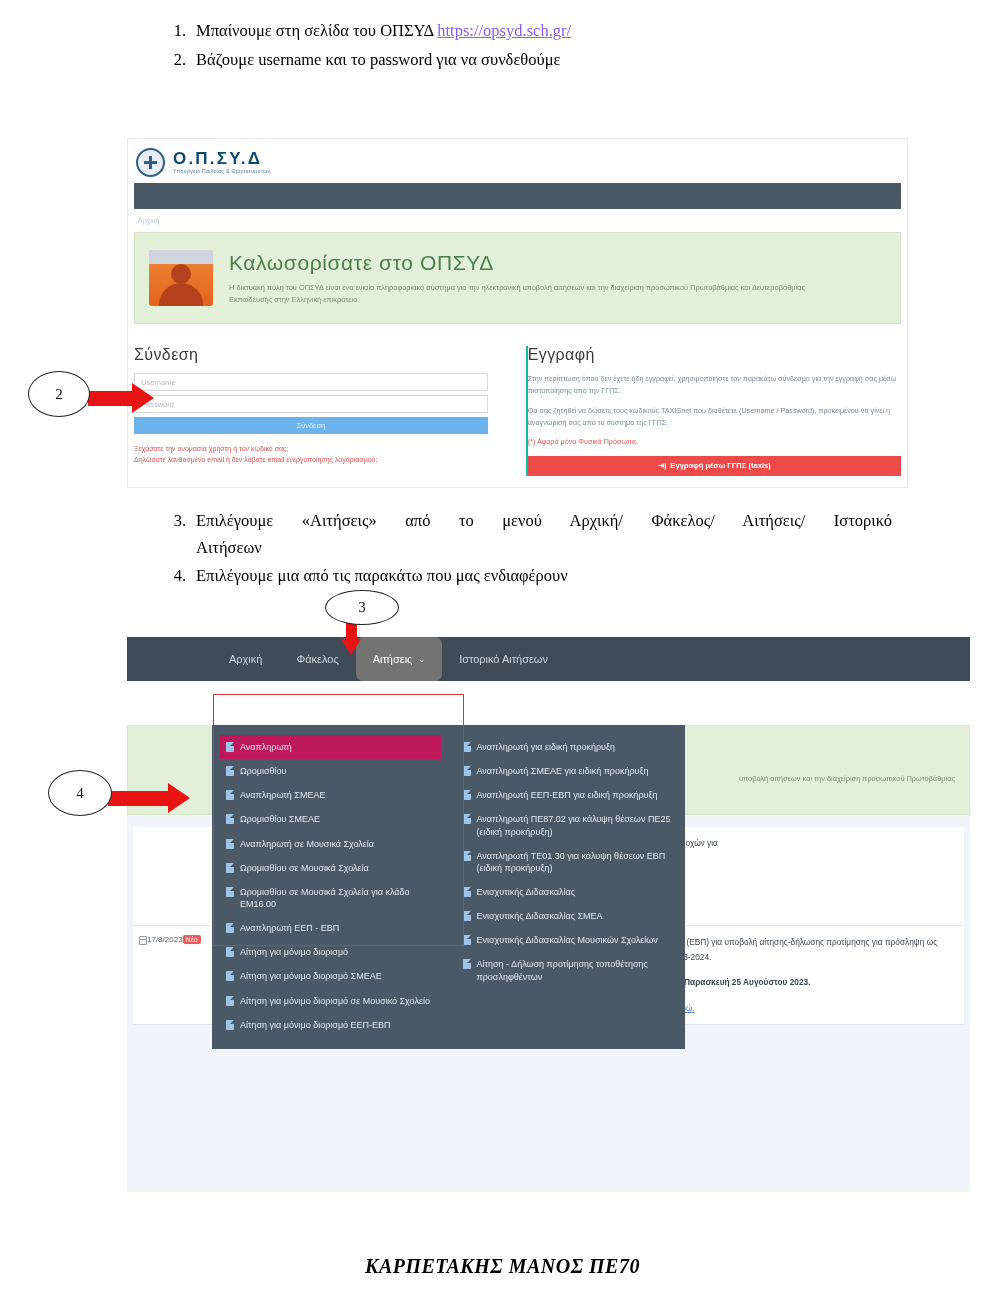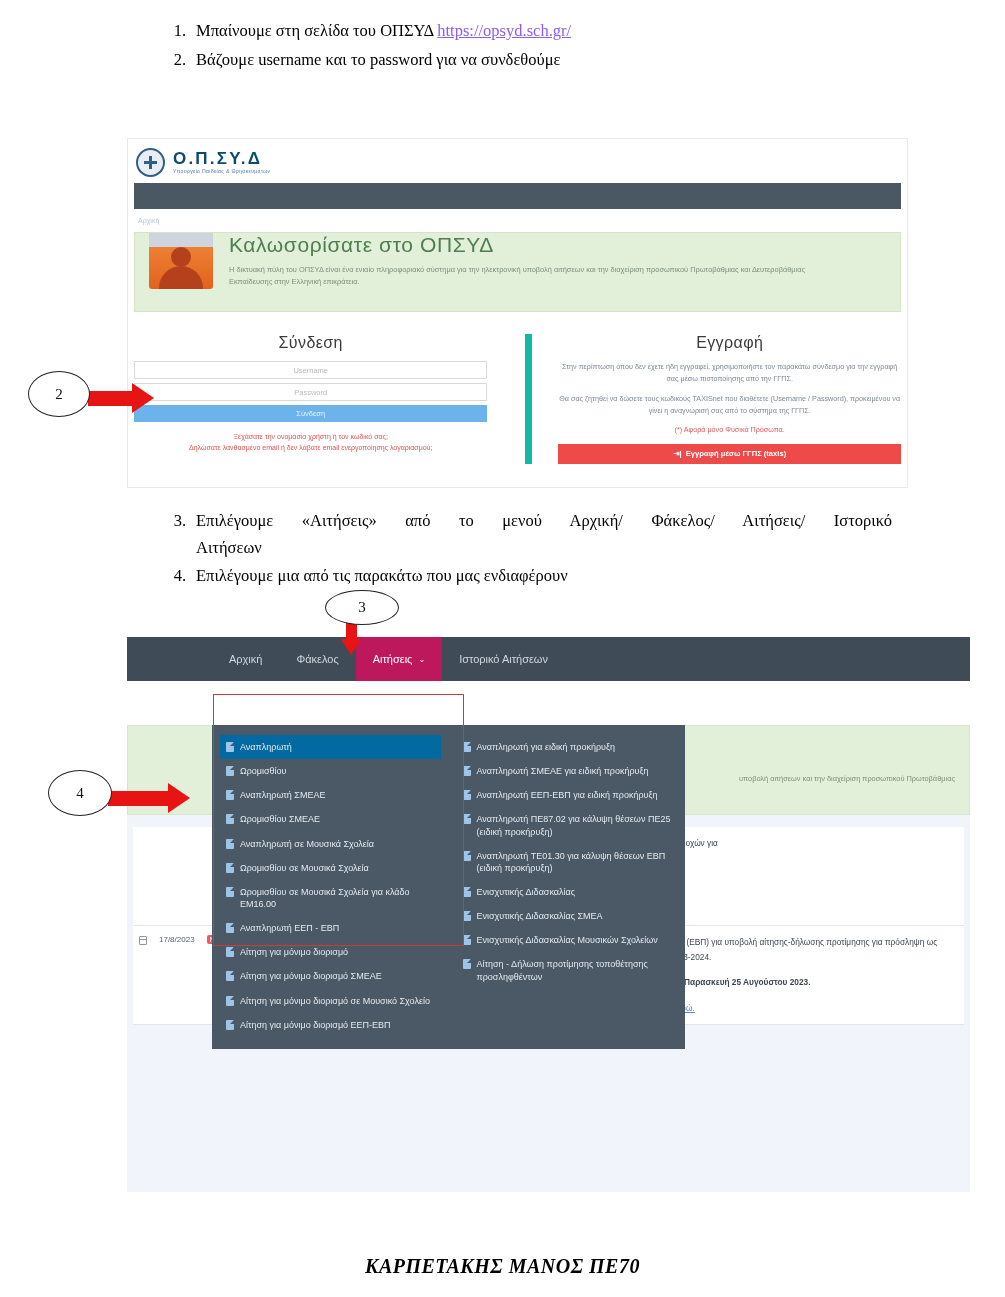--- a/index.html
+++ b/index.html
@@ -58,23 +58,23 @@
   .brand .bs{
     font-family:"Liberation Sans",sans-serif;
     font-size:5.2px;letter-spacing:.3px;color:#4c7fa5;margin-top:2px;
   }
   .s1-navbar{height:26px;background:#4a5864;margin:4px 6px 0 6px;}
   .s1-crumb{
     font-family:"Liberation Sans",sans-serif;
     font-size:7px;color:#b9c6d4;padding:8px 0 0 10px;
   }
   .s1-welcome{
-    margin:8px 6px 0 6px;height:80px;background:#e2efd9;
+    margin:8px 6px 0 6px;height:92px;background:#e2efd9;
     border:1px solid #d3e5c6;box-sizing:border-box;
-    display:flex;padding:0 14px;gap:16px;
+    display:flex;align-items:center;padding:0 14px;gap:16px;
   }
   .folder{
     width:64px;height:56px;border-radius:3px;flex:0 0 auto;
     background:linear-gradient(#f08a3c,#e2621c);
     position:relative;overflow:hidden;
   }
   .folder .sky{position:absolute;left:0;top:0;width:100%;height:14px;background:#cfd4de;}
   .folder .head{
     position:absolute;left:22px;top:14px;width:20px;height:20px;border-radius:50%;
     background:#b5411c;
@@ -84,23 +84,23 @@
     background:#b5411c;
   }
   .s1-wtitle{
     font-family:"Liberation Sans",sans-serif;
     font-size:21px;color:#4d7f4d;letter-spacing:.6px;
   }
   .s1-wtext{
     font-family:"Liberation Sans",sans-serif;
     font-size:7.4px;color:#7b8f7b;line-height:1.62;margin-top:7px;max-width:620px;
   }
-  .s1-cols{display:flex;margin:22px 6px 13px 6px;gap:16px;text-align:center;}
+  .s1-cols{display:flex;margin:22px 6px 13px 6px;gap:16px;}
   .s1-left{width:50%;padding-right:22px;box-sizing:border-box;position:relative;}
-  .s1-right{width:50%;padding-left:26px;box-sizing:border-box;border-left:7px solid #14b8a6;}
+  .s1-right{width:50%;padding-left:0;box-sizing:border-box;border-left:2px solid #14b8a6;}
   .s1-h{
     font-family:"Liberation Sans",sans-serif;
     font-size:16px;color:#3b3b3b;margin-bottom:9px;letter-spacing:.4px;
   }
   .s1-input{
     height:18px;border:1px solid #d9d9d9;background:#fff;box-sizing:border-box;
     font-family:"Liberation Sans",sans-serif;font-size:7.5px;color:#b9b9b9;
     padding:4px 6px;margin-bottom:4px;
   }
   .s1-btn{
@@ -125,21 +125,21 @@
 
   
   .shot2{left:127px;top:637px;width:843px;height:555px;background:#fff;overflow:hidden;}
   .s2-nav{
     height:44px;background:#3f4c58;display:flex;align-items:stretch;
     font-family:"Liberation Sans",sans-serif;
   }
   .s2-nav .item{
     display:flex;align-items:center;padding:0 17px;font-size:11px;color:#cfd6dd;
   }
-  .s2-nav .item.active{background:#be185d;color:#fff;}
+  .s2-nav .item.active{background:#737373;color:#fff;border-radius:7px;}
   .s2-nav .caret{margin-left:6px;font-size:8px;}
   .s2-body{position:relative;height:511px;background:#f2f4fb;}
   .s2-greenband{
     position:absolute;left:0;top:44px;right:0;height:90px;background:#e2efd9;border:1px solid #d5e7c8;
     box-sizing:border-box;
   }
   .s2-greenband .gtext{
     position:absolute;right:14px;top:48px;
     font-family:"Liberation Sans",sans-serif;font-size:7.4px;color:#7b8f7b;
   }
@@ -149,41 +149,41 @@
   .dropdown{
     position:absolute;left:85px;top:44px;width:473px;background:#4b5966;
     padding:10px 0 12px 0;z-index:6;display:flex;
   }
   .dd-col{width:50%;box-sizing:border-box;padding:0 8px;}
   .dd-item{
     display:flex;gap:6px;align-items:flex-start;
     font-family:"Liberation Sans",sans-serif;font-size:9px;color:#e4e9ee;
     line-height:1.35;padding:6px 6px;
   }
-  .dd-item.sel{background:#0369a1;}
+  .dd-item.sel{background:#be185d;}
   .dd-ico{
     flex:0 0 auto;width:8px;height:10px;background:#9ec5e8;border-radius:1px;
     position:relative;margin-top:1px;
   }
   .dd-ico:after{
     content:"";position:absolute;right:0;top:0;border-width:0 0 4px 4px;
     border-style:solid;border-color:transparent transparent #4b5966 transparent;
   }
   .redbox{
     position:absolute;left:213px;top:694px;width:251px;height:252px;
     border:1.6px solid #d03a36;z-index:7;pointer-events:none;box-sizing:border-box;
   }
 
   
   .ann{
     position:absolute;left:0;top:146px;right:0;bottom:0;padding:0 6px;
   }
   .ann-row{display:flex;border-bottom:1px solid #e4e6ef;padding:9px 0;background:#fff;}
   .ann-date{
-    width:108px;flex:0 0 auto;display:flex;align-items:flex-start;gap:12px;padding-left:6px;
+    width:108px;flex:0 0 auto;display:flex;align-items:flex-start;gap:0;padding-left:6px;
     font-family:"Liberation Sans",sans-serif;font-size:8px;color:#55606c;
   }
   .cal-ico{
     width:8px;height:9px;border:1px solid #8e98a4;box-sizing:border-box;border-radius:1px;
     position:relative;flex:0 0 auto;margin-top:1px;
   }
   .cal-ico:before{content:"";position:absolute;left:0;top:2px;width:6px;height:1px;background:#8e98a4;}
   .badge{
     background:#f05a5a;color:#fff;font-size:7px;padding:1px 3px;border-radius:2px;
     font-family:"Liberation Sans",sans-serif;

